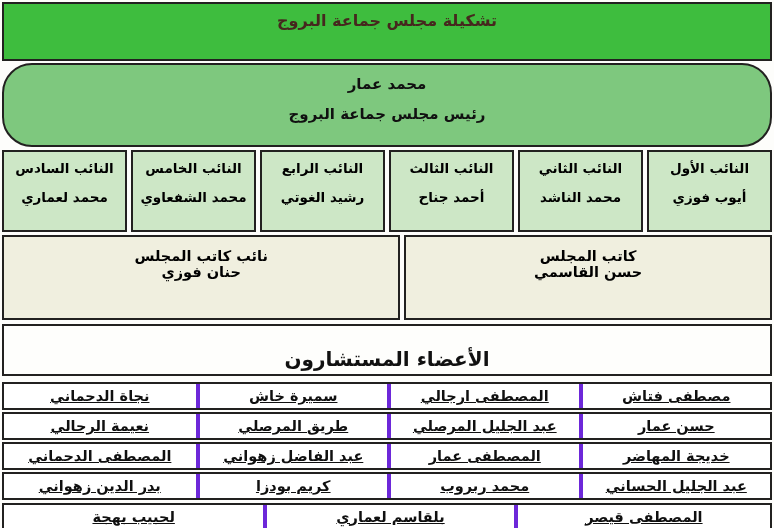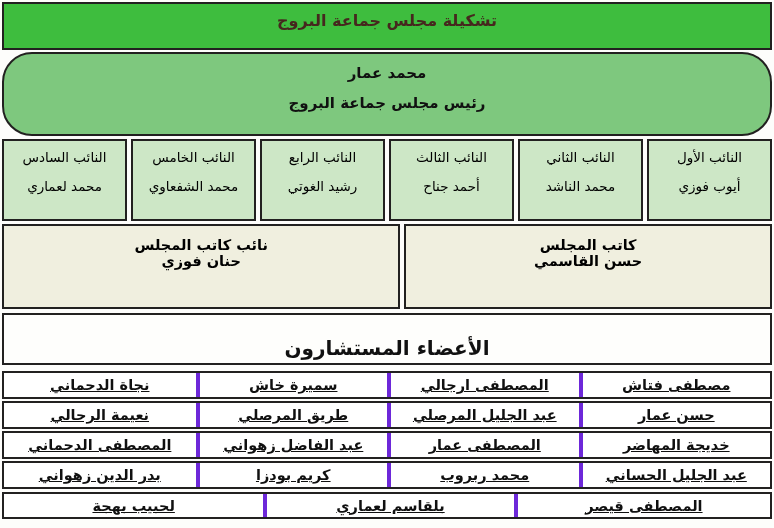--- a/index.html
+++ b/index.html
@@ -15,21 +15,21 @@
     padding: 2px 2px 0 2px;
     direction: rtl;
   }
   .box {
     border: 2px solid #222120;
     text-align: center;
     color: #111;
   }
   
   .title-row {
-    height: 48px;
+    height: 59px;
     background: #3ebd3e;
     display: flex; justify-content: center; align-items: flex-start;
     padding-top: 7px;
   }
   .title-row .t {
     color: #46271e;
     font-weight: bold;
     font-size: 16px;
     letter-spacing: .5px;
   }
@@ -48,21 +48,21 @@
     height: 82px;
     display: grid;
     grid-template-columns: repeat(6, 1fr);
     gap: 4px;
   }
   .deputy-cell {
     background: #cde7c6;
     border: 2px solid #222120;
     display: flex; flex-direction: column; align-items: center;
     padding-top: 8px; gap: 13px;
-    font-weight: normal; font-size: 13.5px;
+    font-weight: bold; font-size: 13.5px;
     text-align: center;
   }
   
   .secretary-row {
     margin-top: 3px;
     height: 85px;
     display: grid;
     grid-template-columns: 48fr 52fr;
     gap: 4px;
   }

